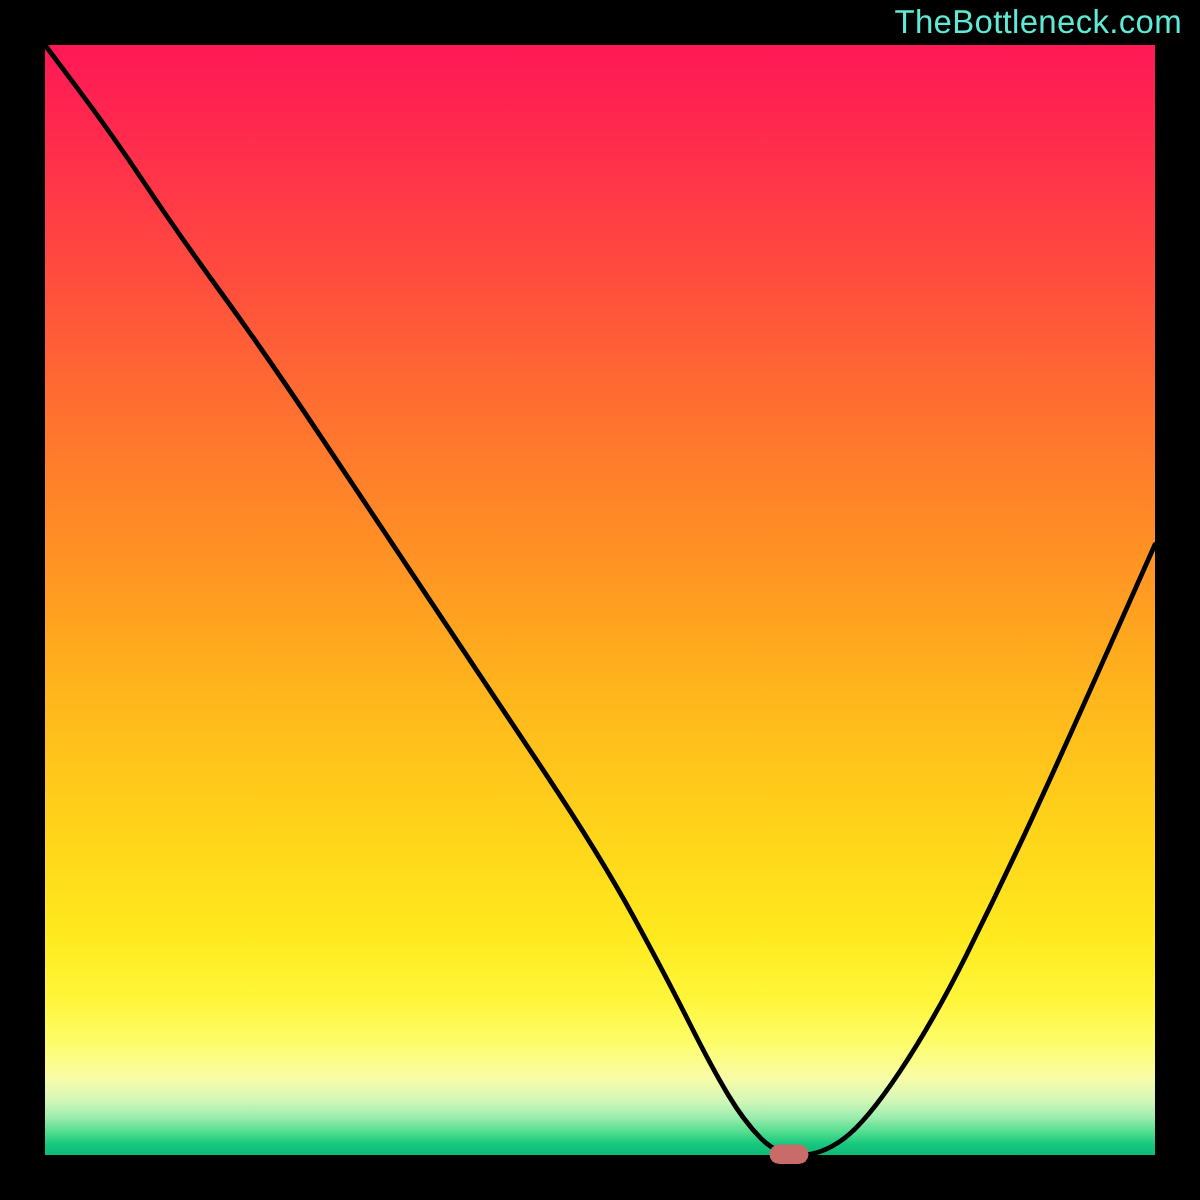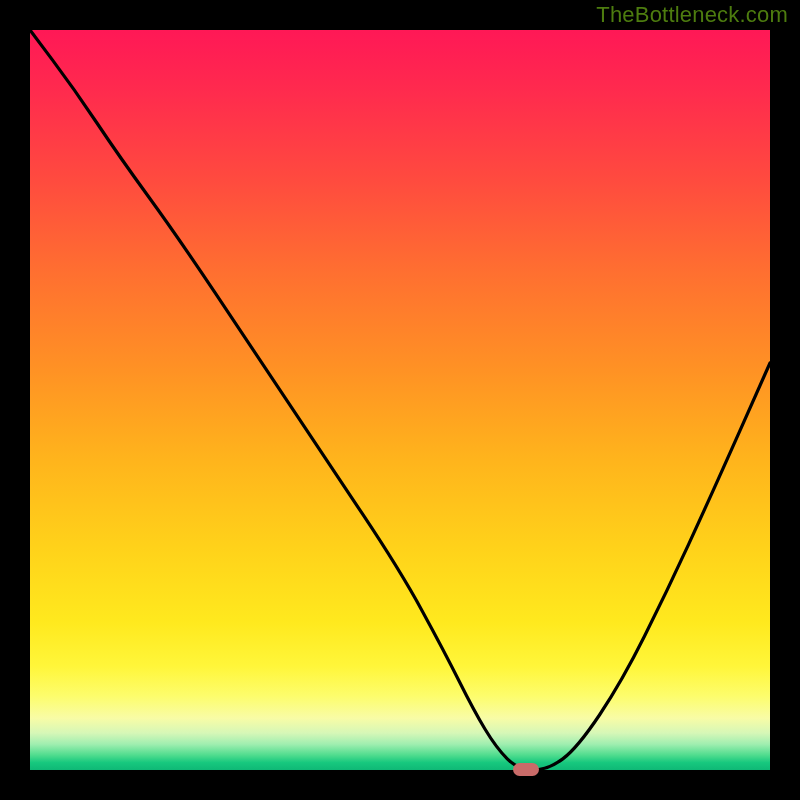--- a/index.html
+++ b/index.html
@@ -51,21 +51,21 @@
     left: 30px;
     top: 30px;
     width: 740px;
     height: 740px;
     overflow: visible;
   }
   .watermark {
     position: absolute;
     top: 2px;
     right: 12px;
-    color: #4d7c0f;
+    color: #5eead4;
     font-size: 22px;
     font-weight: 500;
     letter-spacing: 0.2px;
   }
   .marker {
     position: absolute;
     width: 26px;
     height: 13px;
     border-radius: 7px;
     background: #c96b69;

